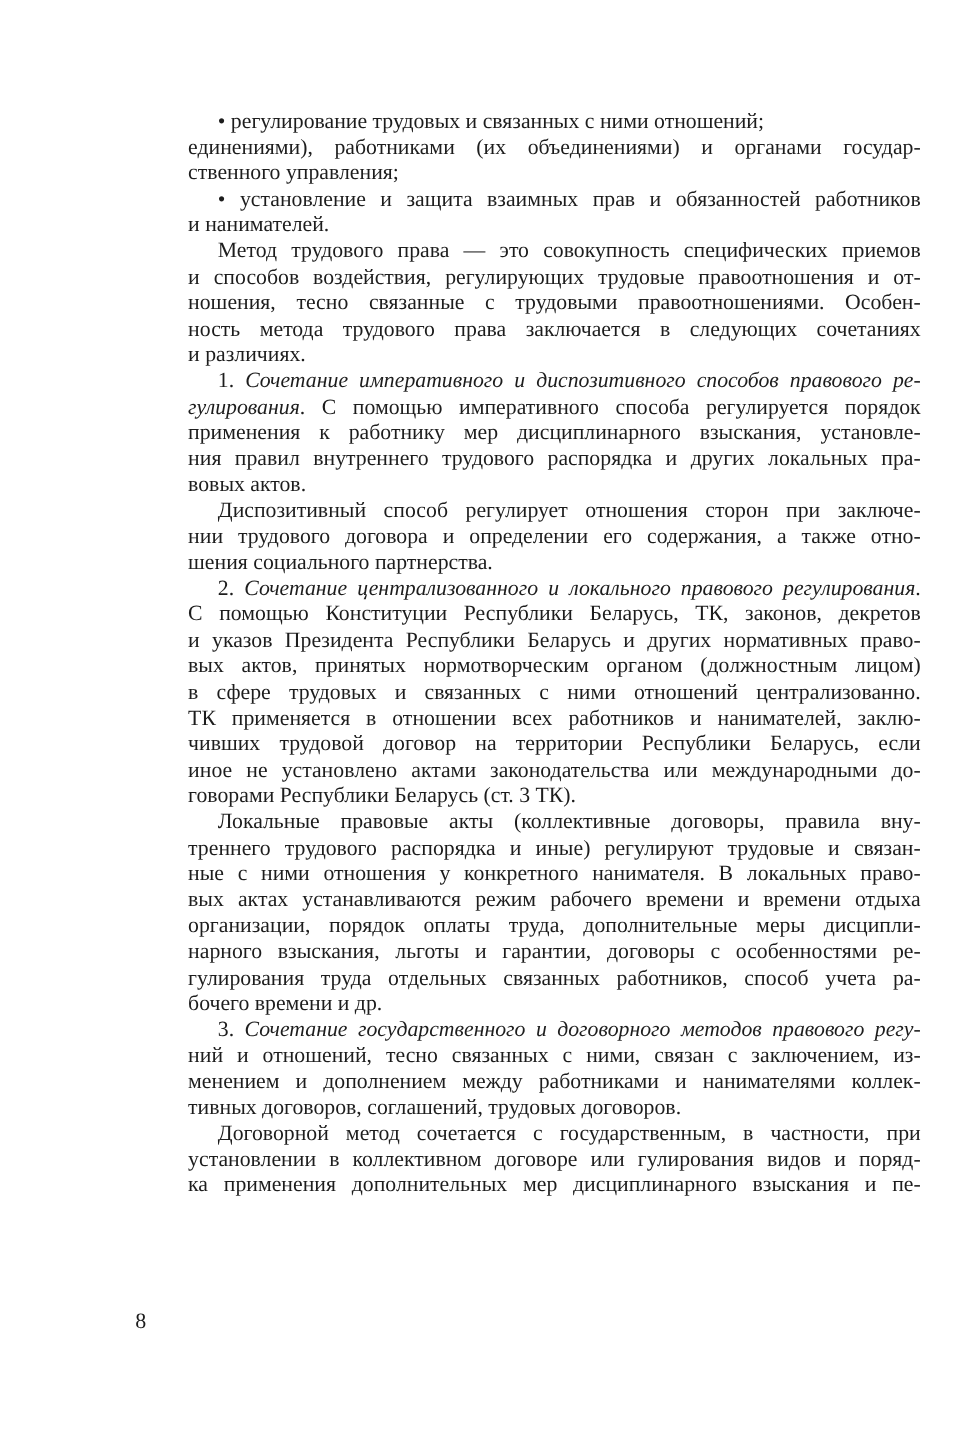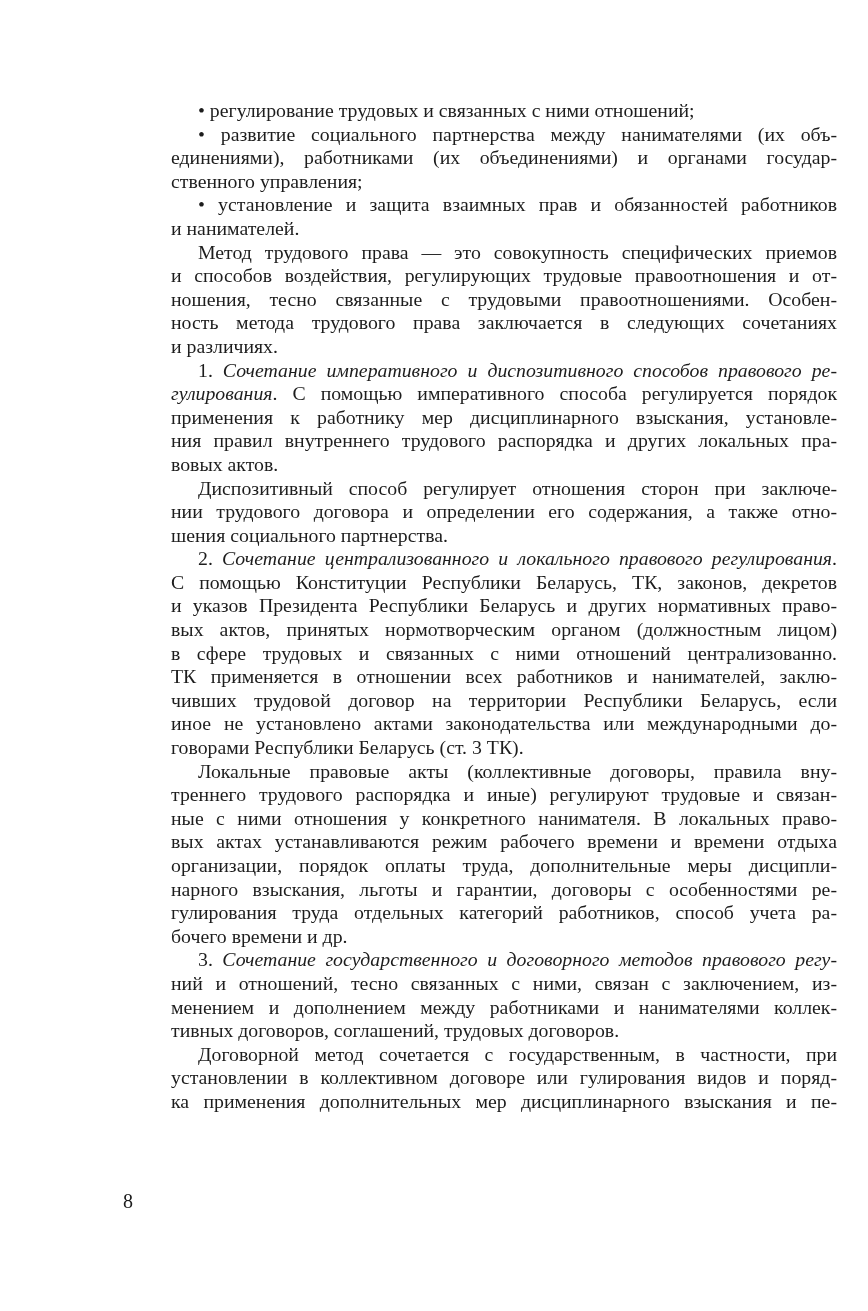--- a/index.html
+++ b/index.html
@@ -42,21 +42,20 @@
 </style>
 </head>
 <body>
 
 <div class="page">
   <div class="content">
       <div class="block">
         <div class="line first last"><span>• регулирование трудовых и связанных с ними отношений;</span></div>
       </div>
       <div class="block">
-        <div class="line first"><span>• развитие социального партнерства между нанимателями (их объ-</span></div>
         <div class="line"><span>единениями), работниками (их объединениями) и органами государ-</span></div>
         <div class="line last"><span>ственного управления;</span></div>
       </div>
       <div class="block">
         <div class="line first"><span>• установление и защита взаимных прав и обязанностей работников</span></div>
         <div class="line last"><span>и нанимателей.</span></div>
       </div>
       <div class="block">
         <div class="line first"><span>Метод трудового права — это совокупность специфических приемов</span></div>
         <div class="line"><span>и способов воздействия, регулирующих трудовые правоотношения и от-</span></div>
@@ -87,21 +86,21 @@
         <div class="line"><span>иное не установлено актами законодательства или международными до-</span></div>
         <div class="line last"><span>говорами Республики Беларусь (ст. 3 ТК).</span></div>
       </div>
       <div class="block">
         <div class="line first"><span>Локальные правовые акты (коллективные договоры, правила вну-</span></div>
         <div class="line"><span>треннего трудового распорядка и иные) регулируют трудовые и связан-</span></div>
         <div class="line"><span>ные с ними отношения у конкретного нанимателя. В локальных право-</span></div>
         <div class="line"><span>вых актах устанавливаются режим рабочего времени и времени отдыха</span></div>
         <div class="line"><span>организации, порядок оплаты труда, дополнительные меры дисципли-</span></div>
         <div class="line"><span>нарного взыскания, льготы и гарантии, договоры с особенностями ре-</span></div>
-        <div class="line"><span>гулирования труда отдельных категорий работников, способ учета ра-</span></div>
+        <div class="line"><span>гулирования труда отдельных связанных работников, способ учета ра-</span></div>
         <div class="line last"><span>бочего времени и др.</span></div>
       </div>
       <div class="block">
         <div class="line first"><span>3. </span><em>Сочетание государственного и договорного методов правового регу-</em></div>
         <div class="line"><span>ний и отношений, тесно связанных с ними, связан с заключением, из-</span></div>
         <div class="line"><span>менением и дополнением между работниками и нанимателями коллек-</span></div>
         <div class="line last"><span>тивных договоров, соглашений, трудовых договоров.</span></div>
       </div>
       <div class="block">
         <div class="line first"><span>Договорной метод сочетается с государственным, в частности, при</span></div>

